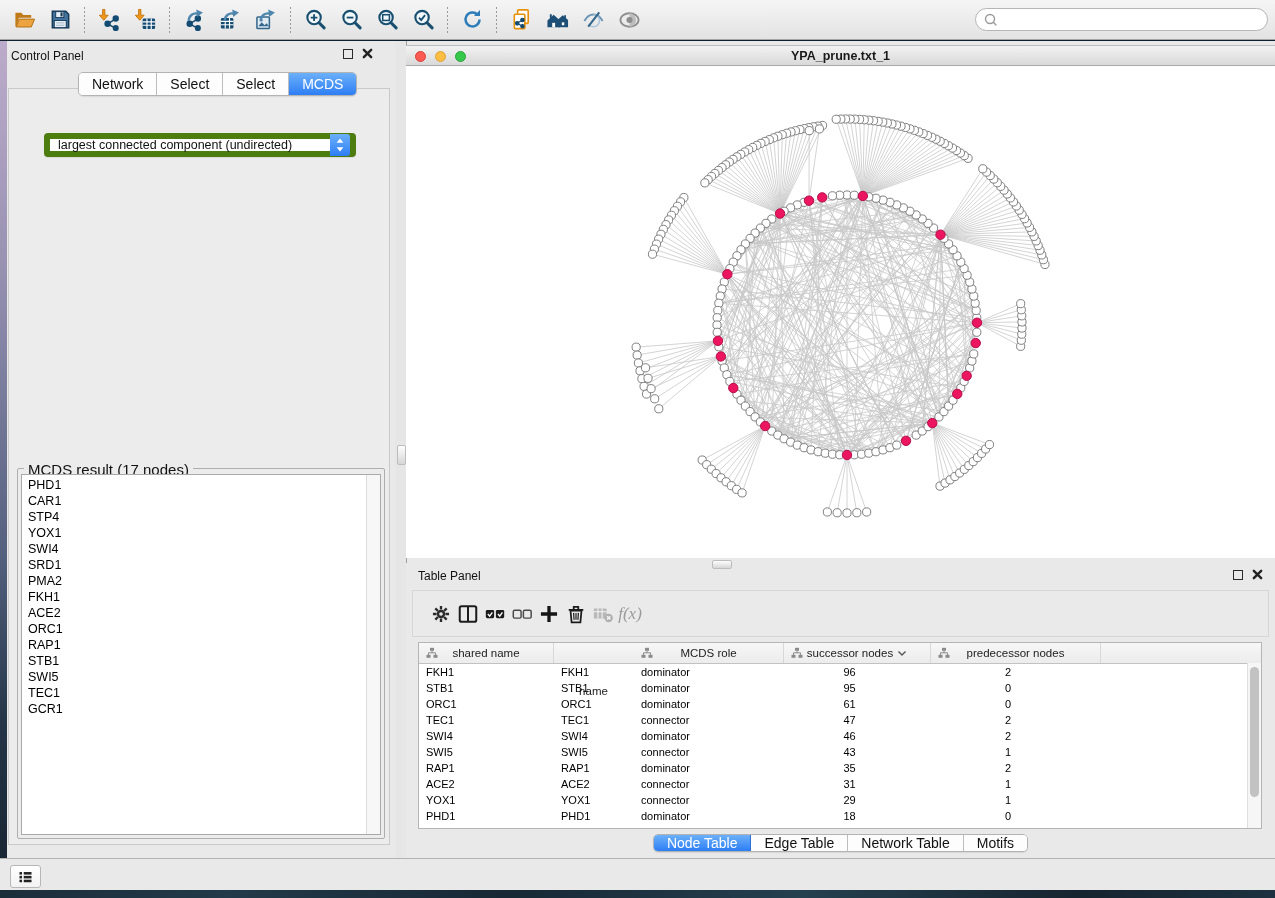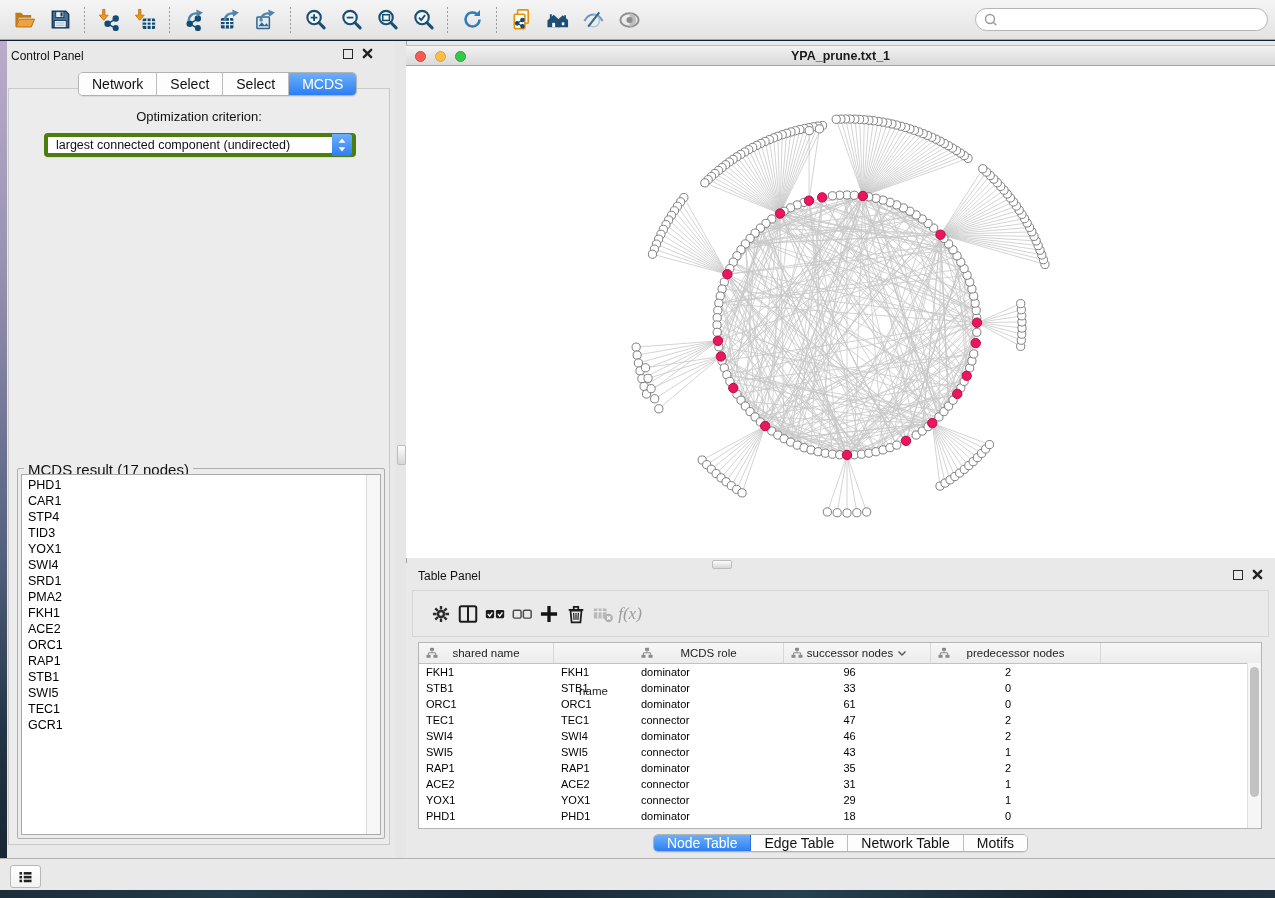--- a/index.html
+++ b/index.html
@@ -33,21 +33,21 @@
   .float-ic{width:10px;height:10px;border:1.6px solid #2a2a2a;display:inline-block;box-sizing:border-box;}
   .close-ic svg{display:block;}
   .seg-tabs{position:absolute;display:flex;border:1px solid #b3b3b3;border-radius:5px;overflow:hidden;
     background:#fff;box-shadow:0 1px 1px rgba(0,0,0,.08);}
   .cp-tabs{left:71px;top:31px;height:22px;}
   .seg{padding:0 13px;font-size:14px;color:#111;display:flex;align-items:center;border-right:1px solid #bdbdbd;background:#fdfdfd;}
   .seg:last-child{border-right:none;}
   .seg.active{background:linear-gradient(#6cb0f9,#2d7ef5);color:#fff;border-right-color:#2d6fd8;}
   .cp-content{position:absolute;left:1px;top:47px;width:380px;height:755px;background:#ececec;border:1px solid #c9c9c9;}
   .opt-label{position:absolute;top:20px;width:100%;text-align:center;font-size:13px;color:#111;}
-  .dropdown{position:absolute;left:35px;top:44px;width:312px;height:24px;background:#fff;border:4px solid #4d7c0f;
+  .dropdown{position:absolute;left:35px;top:44px;width:312px;height:24px;background:#fff;border:6px solid #4d7c0f;
     border-radius:4px;display:flex;align-items:center;box-sizing:border-box;box-shadow:0 1px 1px rgba(0,0,0,.08);}
   .dropdown .dval{flex:1;font-size:12.5px;padding-left:8px;color:#111;white-space:nowrap;}
   .stepper{width:20px;height:22px;border-radius:0 3px 3px 0;background:linear-gradient(#6cb0f9,#2d7ef5);
     display:flex;align-items:center;justify-content:center;}
   .btn-row{position:absolute;top:77px;left:0;width:100%;height:26px;}
   .mac-btn{position:absolute;height:25px;background:linear-gradient(#ffffff,#f1f1f1);border:1px solid #b0b0b0;
     border-radius:5px;font:13px "Liberation Sans",sans-serif;color:#111;}
   .mac-btn.focused{box-shadow:0 0 0 3px rgba(110,170,245,.55);border-color:#84aee0;}
   .run-btn{left:86px;width:97px;}
   .closep-btn{left:196px;width:104px;}
@@ -307,38 +307,36 @@
   <div class="cp-titlebar panel-title">Control Panel</div>
   <div class="panel-icons">
     <span class="float-ic"></span>
     <span class="close-ic">
       <svg width="11" height="11" viewBox="0 0 12 12">
           <path d="M2 2l8 8M10 2l-8 8" stroke="#222" stroke-width="2.6" stroke-linecap="round"></path>
         </svg>
     </span>
   </div>
   <div class="cp-content">
-    <div class="opt-label">Optimization criterion:</div>
     <div class="dropdown">
       <span class="dval">largest connected component (undirected)</span>
       <span class="stepper">
         <svg width="10" height="16" viewBox="0 0 10 16">
             <path d="M5 1.5l3.4 4.2H1.6z" fill="#fff"></path>
             <path d="M5 14.5L1.6 10.3h6.8z" fill="#fff"></path>
           </svg>
       </span>
     </div>
     <div class="result-group">
       <span class="result-legend">MCDS result (17 nodes)</span>
       <div class="result-list">
         <div class="result-items" id="result-items">
             <div class="ritem">PHD1</div>
             <div class="ritem">CAR1</div>
             <div class="ritem">STP4</div>
-            <div class="ritem">TID3</div>
             <div class="ritem">YOX1</div>
             <div class="ritem">SWI4</div>
             <div class="ritem">SRD1</div>
             <div class="ritem">PMA2</div>
             <div class="ritem">FKH1</div>
             <div class="ritem">ACE2</div>
             <div class="ritem">ORC1</div>
             <div class="ritem">RAP1</div>
             <div class="ritem">STB1</div>
             <div class="ritem">SWI5</div>
@@ -1216,21 +1214,21 @@
           <div class="tcell c0">FKH1</div>
           <div class="tcell c1">FKH1</div>
           <div class="tcell c2">dominator</div>
           <div class="tcell c3 num">96</div>
           <div class="tcell c4 num">2</div>
         </div>
         <div class="trow">
           <div class="tcell c0">STB1</div>
           <div class="tcell c1">STB1</div>
           <div class="tcell c2">dominator</div>
-          <div class="tcell c3 num">33</div>
+          <div class="tcell c3 num">95</div>
           <div class="tcell c4 num">0</div>
         </div>
         <div class="trow">
           <div class="tcell c0">ORC1</div>
           <div class="tcell c1">ORC1</div>
           <div class="tcell c2">dominator</div>
           <div class="tcell c3 num">61</div>
           <div class="tcell c4 num">0</div>
         </div>
         <div class="trow">

